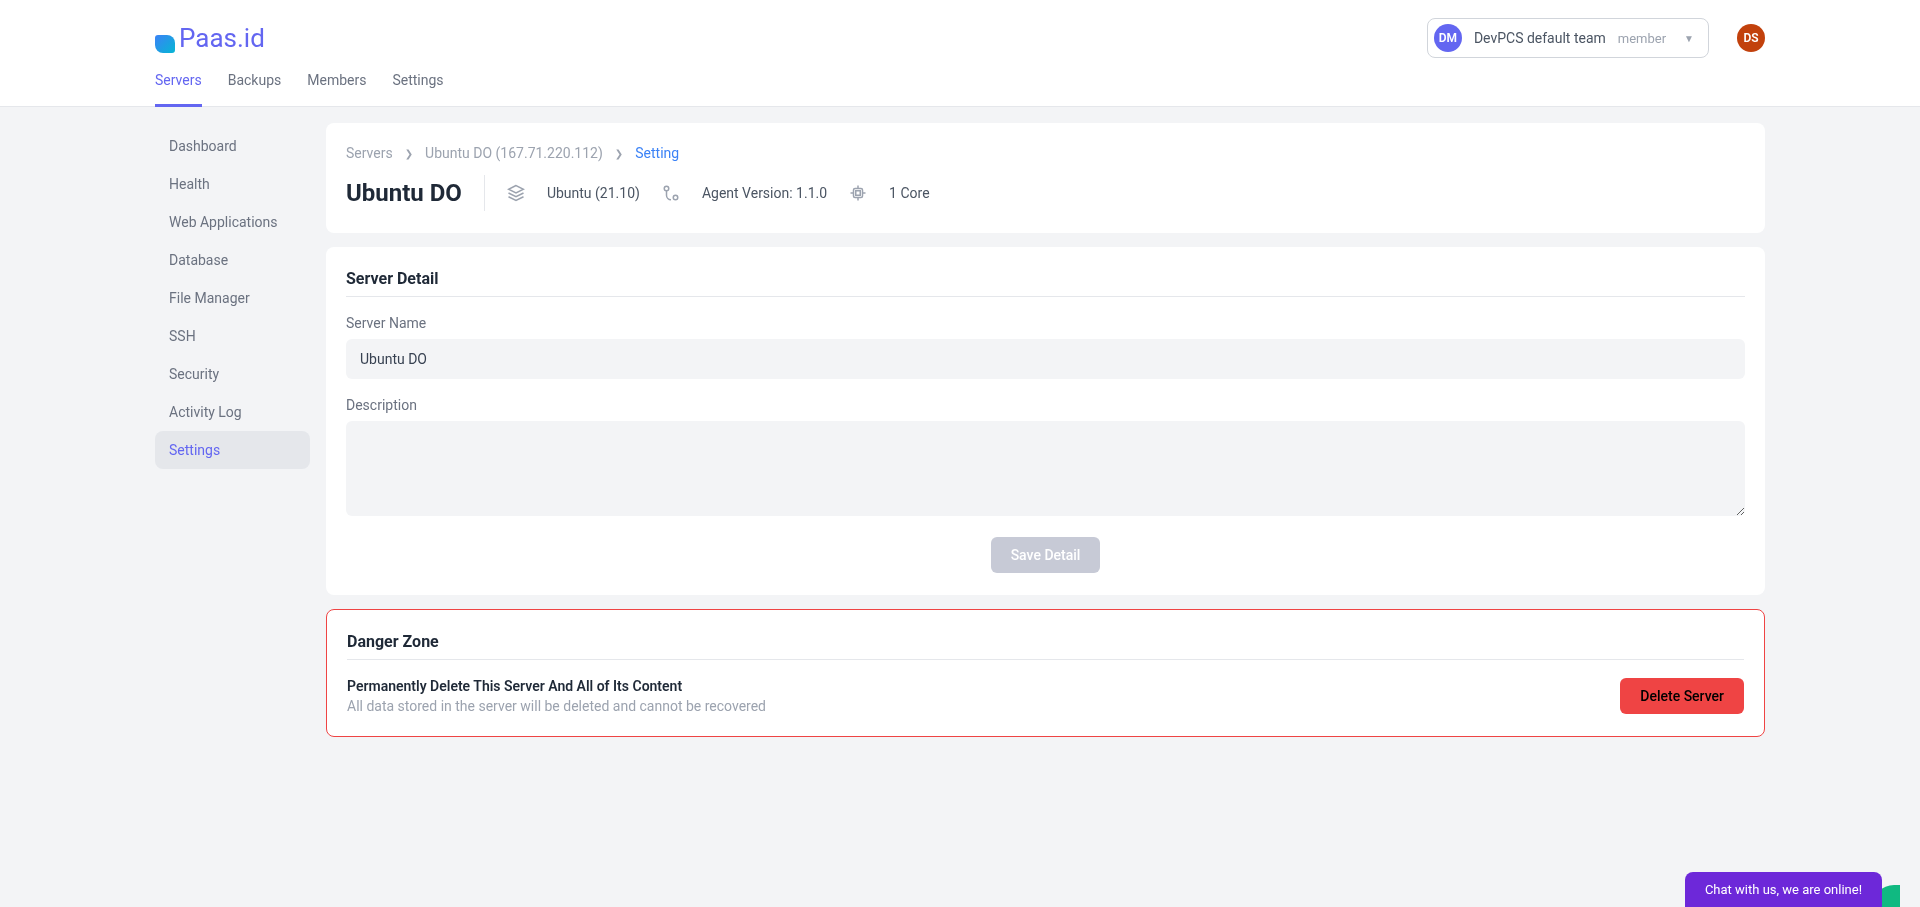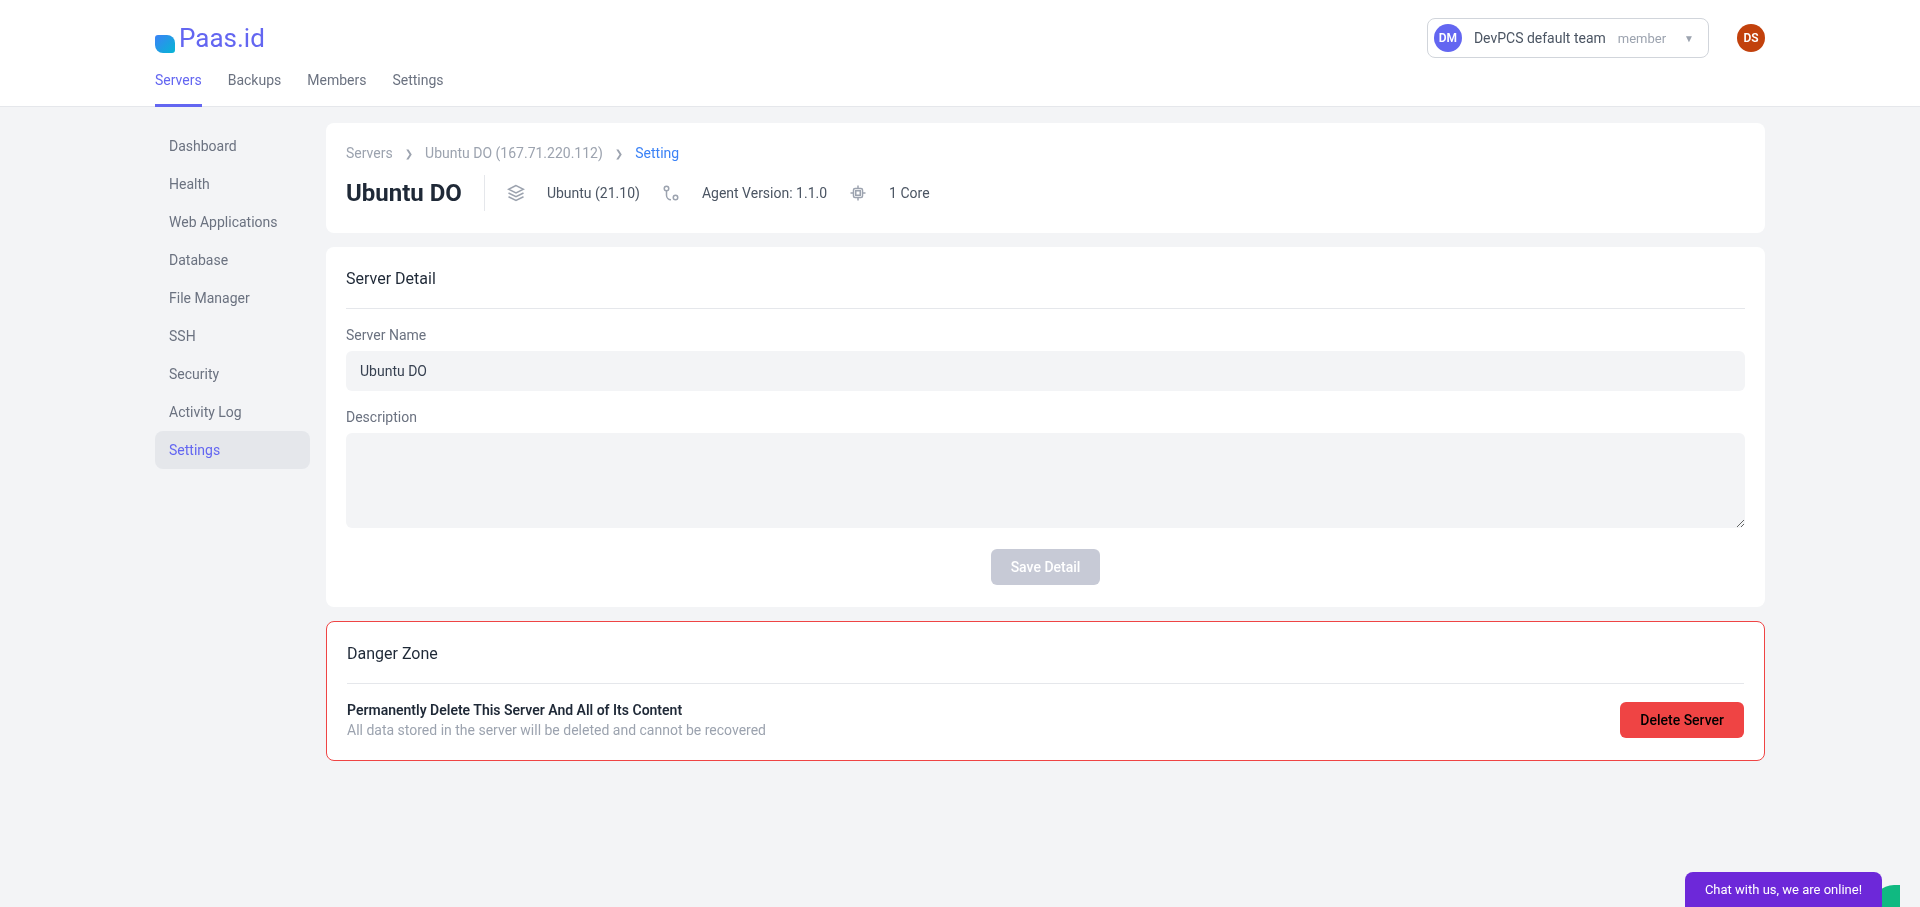--- a/index.html
+++ b/index.html
@@ -23,21 +23,21 @@
 .main{flex:1;display:flex;flex-direction:column;gap:14px}
 .card{background:#fff;border-radius:8px;padding:22px 20px}
 .breadcrumb{display:flex;align-items:center;gap:12px;font-size:14px;color:#9ca3af;margin-bottom:14px}
 .breadcrumb .cur{color:#3b82f6}
 .bc-chev{font-size:10px}
 .serverhead{display:flex;align-items:center;gap:22px}
 .serverhead h1{font-size:24px;font-weight:700;color:#1f2937}
 .vsep{width:1px;height:36px;background:#e5e7eb}
 .meta{display:flex;align-items:center;gap:22px;color:#4b5563;font-size:14px}
 .meta svg{width:18px;height:18px;color:#9ca3af}
-.section-title{font-size:16px;font-weight:400;color:#1f2937;padding-bottom:20px;border-bottom:1px solid #e5e7eb;margin-bottom:18px}
+.section-title{font-size:16px;font-weight:700;color:#1f2937;padding-bottom:8px;border-bottom:1px solid #e5e7eb;margin-bottom:18px}
 .form-label{font-size:14px;color:#6b7280;margin-bottom:8px;display:block}
 .form-input{width:100%;background:#f3f4f6;border:none;border-radius:6px;padding:12px 14px;font-size:14px;color:#374151;margin-bottom:18px}
 textarea.form-input{height:95px;resize:both}
 .btn-row{display:flex;justify-content:center}
 .btn{border:none;border-radius:6px;padding:10px 20px;font-size:14px;font-weight:500;cursor:pointer}
 .btn-muted{background:#c7cad6;color:#fff}
 .danger-card{border:1px solid #ef4444}
 .danger-row{display:flex;align-items:center;justify-content:space-between}
 .danger-title{font-size:14px;font-weight:600;color:#1f2937;margin-bottom:4px}
 .danger-sub{font-size:14px;color:#9ca3af}

